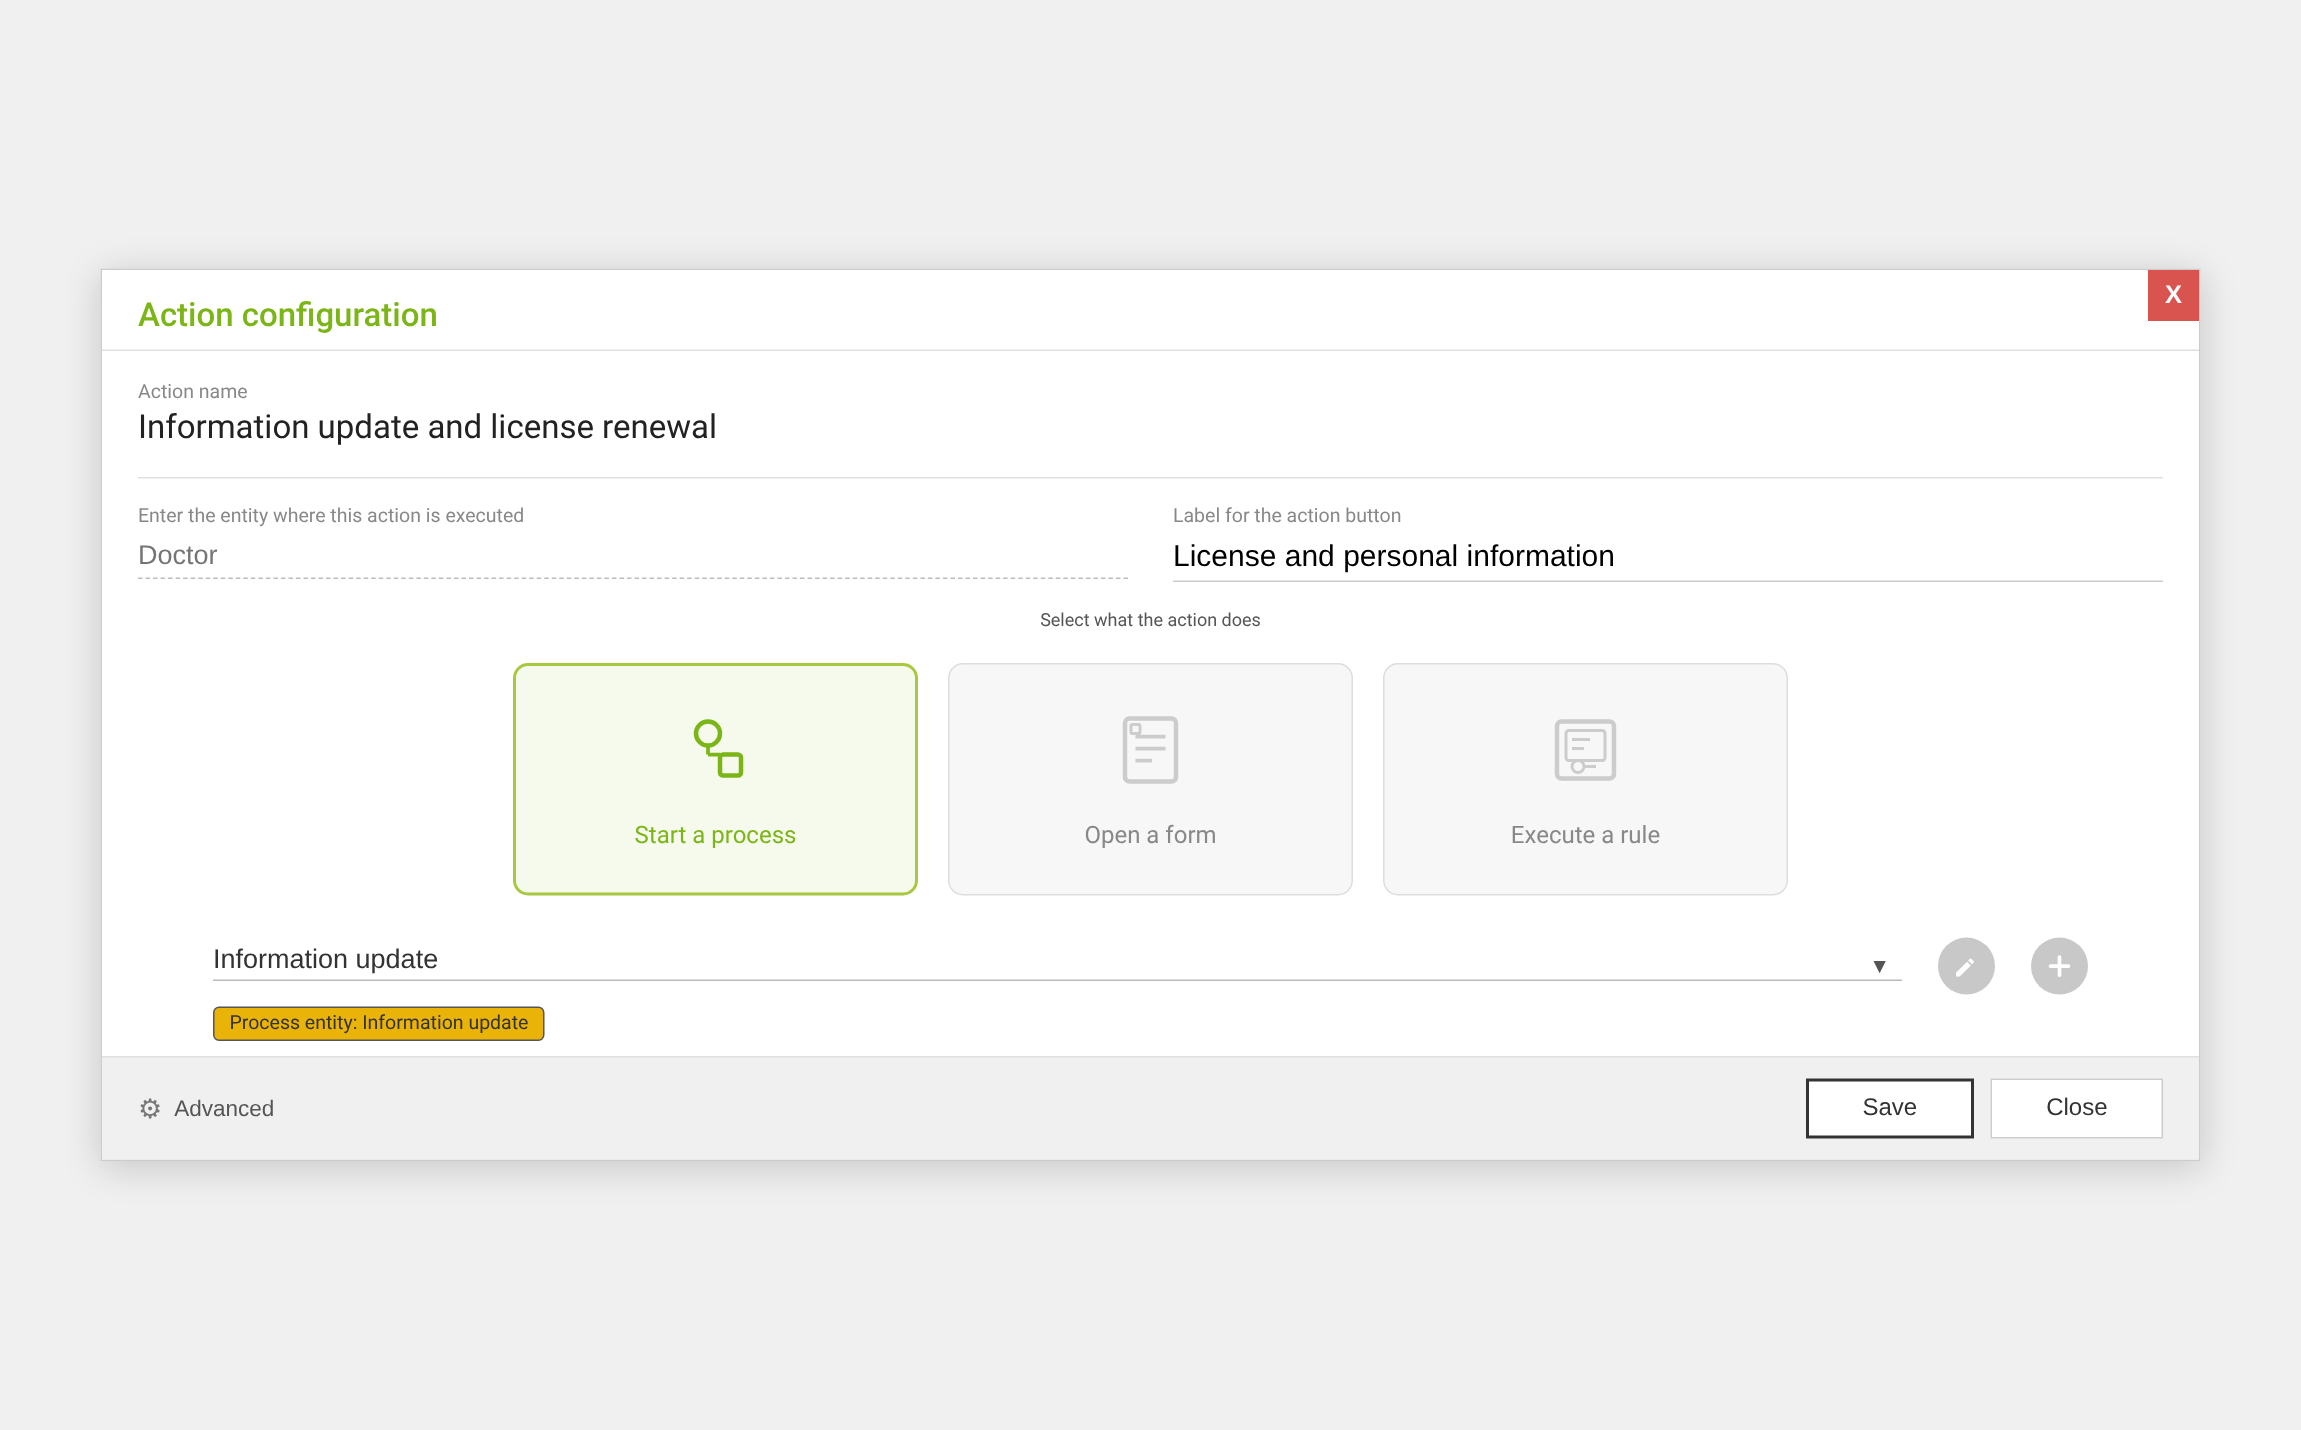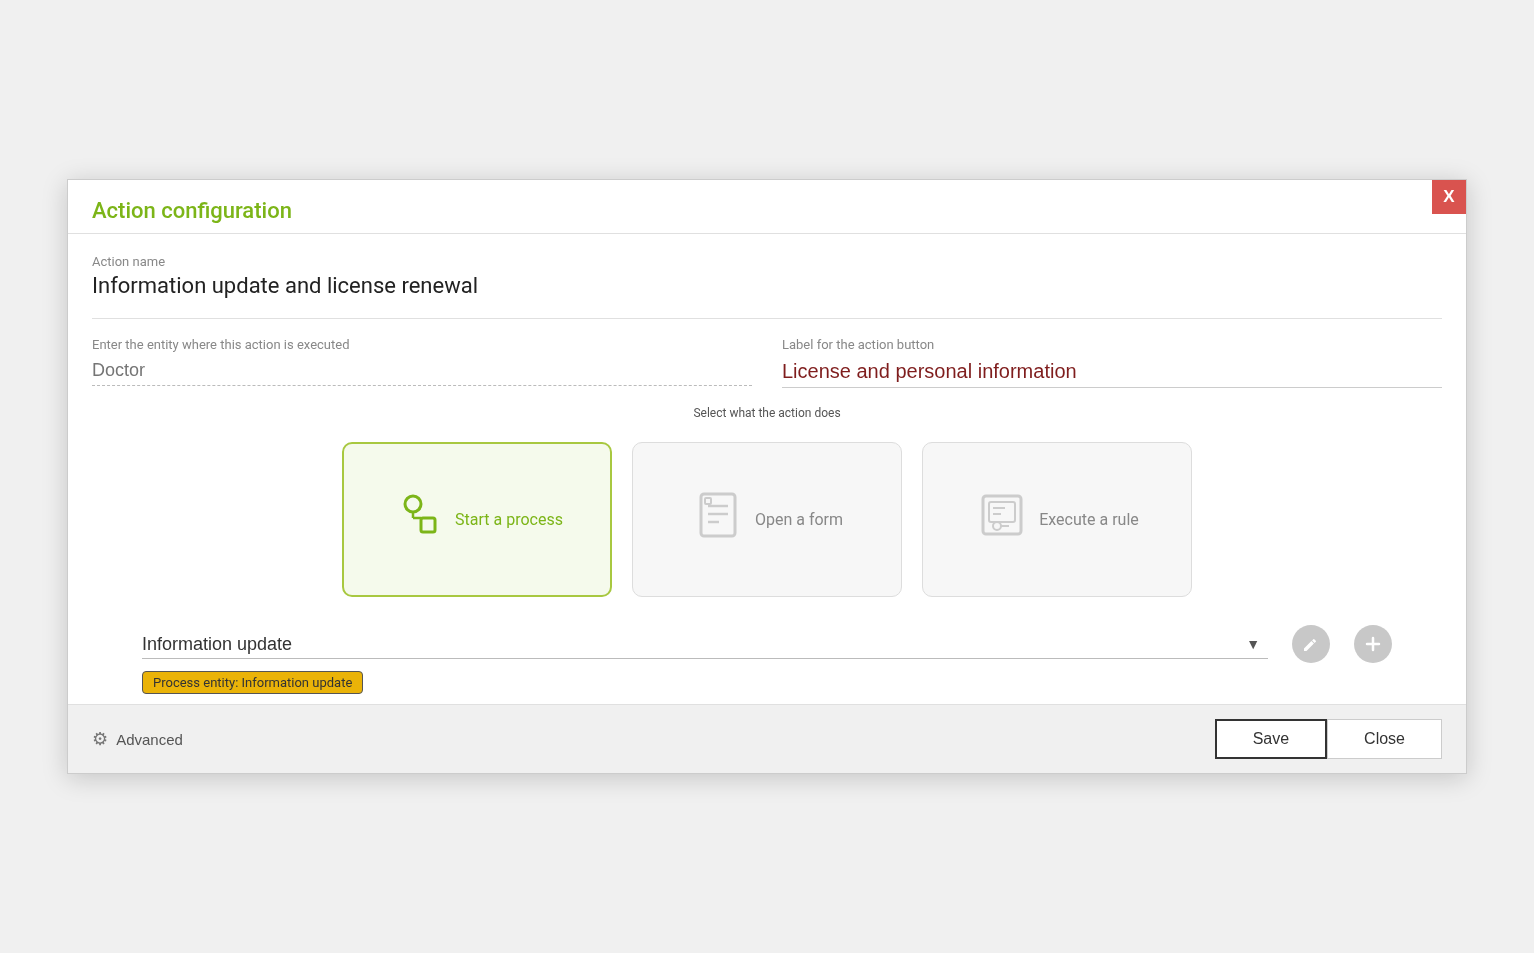--- a/index.html
+++ b/index.html
@@ -85,21 +85,21 @@
       color: #bbb;
       width: 100%;
       padding: 4px 0;
       background: transparent;
     }
     .label-input {
       border: none;
       border-bottom: 1px solid #ccc;
       outline: none;
       font-size: 20px;
-      color: #7f1d1d;
+      color: #000000;
       width: 100%;
       padding: 4px 0;
       background: transparent;
     }
     .section-title {
       text-align: center;
       color: #555;
       font-size: 12px;
       margin: 18px 0 22px 0;
     }
@@ -108,21 +108,21 @@
       justify-content: center;
       gap: 20px;
       margin-bottom: 28px;
     }
     .action-card {
       border: 1.5px solid #ddd;
       border-radius: 10px;
       width: 270px;
       height: 155px;
       display: flex;
-      flex-direction: row;
+      flex-direction: column;
       align-items: center;
       justify-content: center;
       cursor: pointer;
       background: #f7f7f7;
       gap: 10px;
       transition: border-color 0.15s;
     }
     .action-card.selected {
       border: 2px solid #a8c840;
       background: #f5faec;
@@ -136,21 +136,20 @@
     }
     .card-icon {
       font-size: 38px;
       color: #ccc;
     }
     .action-card.selected .card-icon {
       color: #7cb518;
     }
     .process-row {
       display: flex;
-      align-items: center;
       gap: 24px;
       margin: 0 50px 8px 50px;
     }
     .process-select-wrapper {
       flex: 1;
       position: relative;
     }
     .process-select {
       width: 100%;
       font-size: 18px;
@@ -215,21 +214,21 @@
       color: #555;
       font-size: 15px;
       cursor: pointer;
     }
     .gear-icon {
       font-size: 18px;
       color: #777;
     }
     .footer-actions {
       display: flex;
-      gap: 0;
+      gap: 11px;
     }
     .save-btn {
       border: 2px solid #333;
       background: #fff;
       color: #333;
       font-size: 16px;
       padding: 9px 36px;
       cursor: pointer;
       font-weight: 500;
     }

